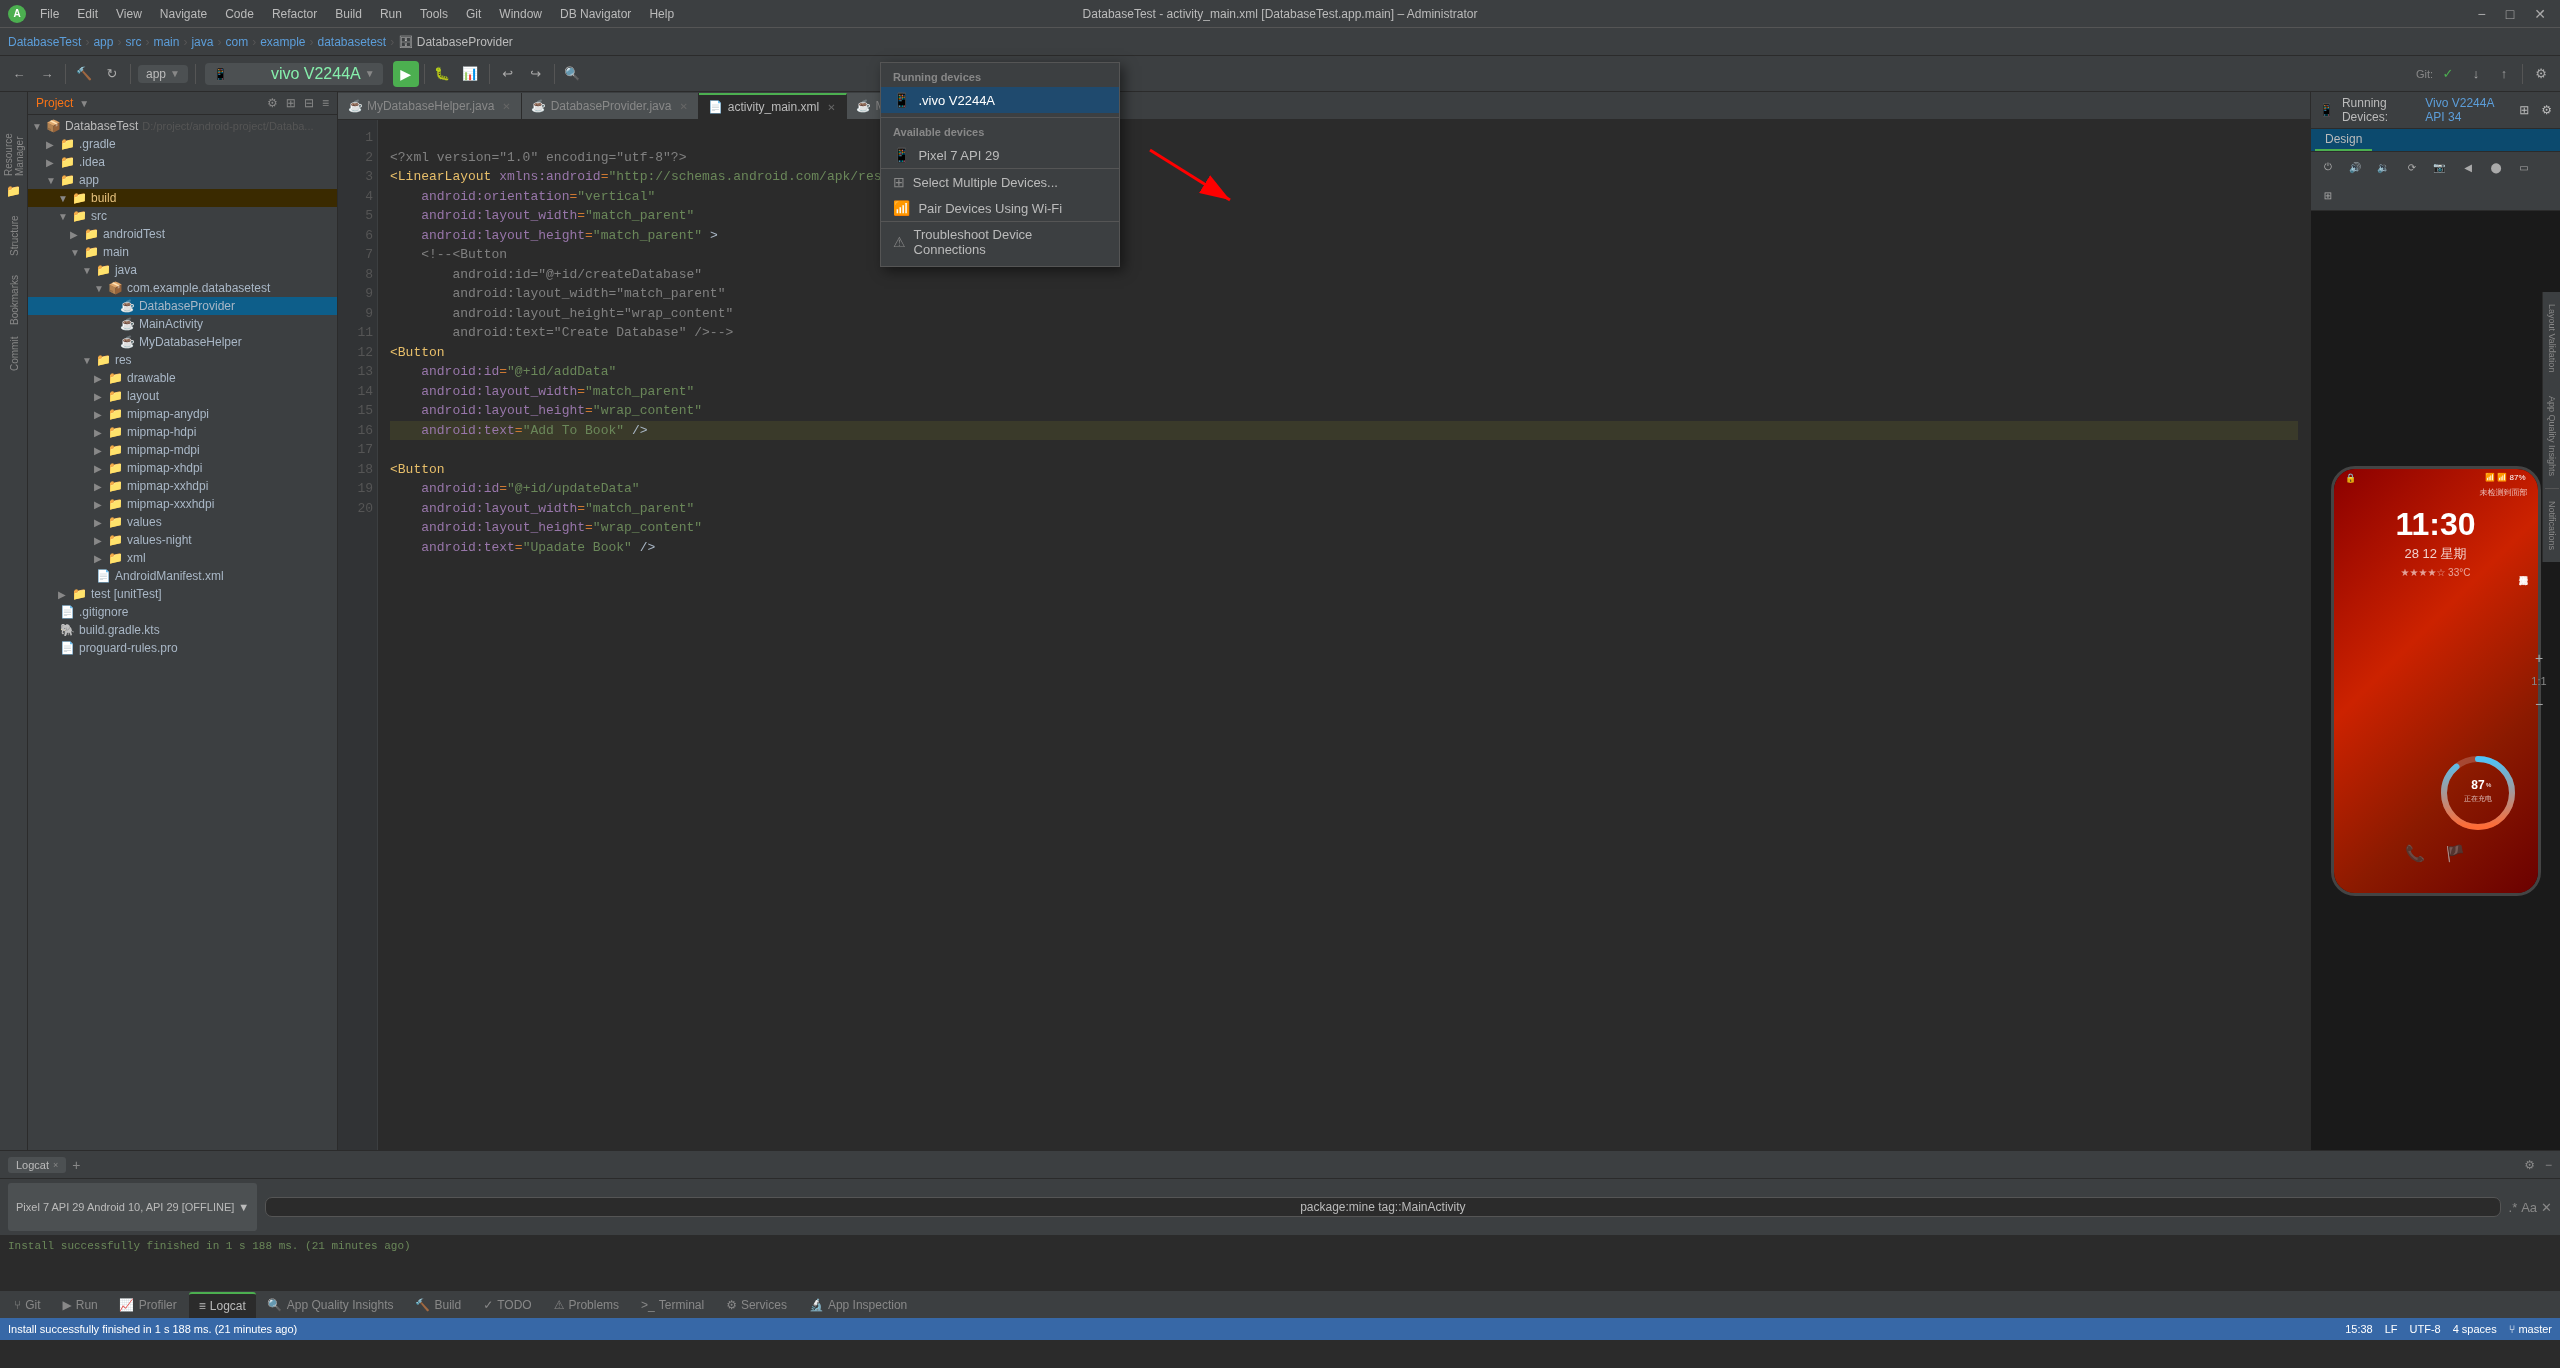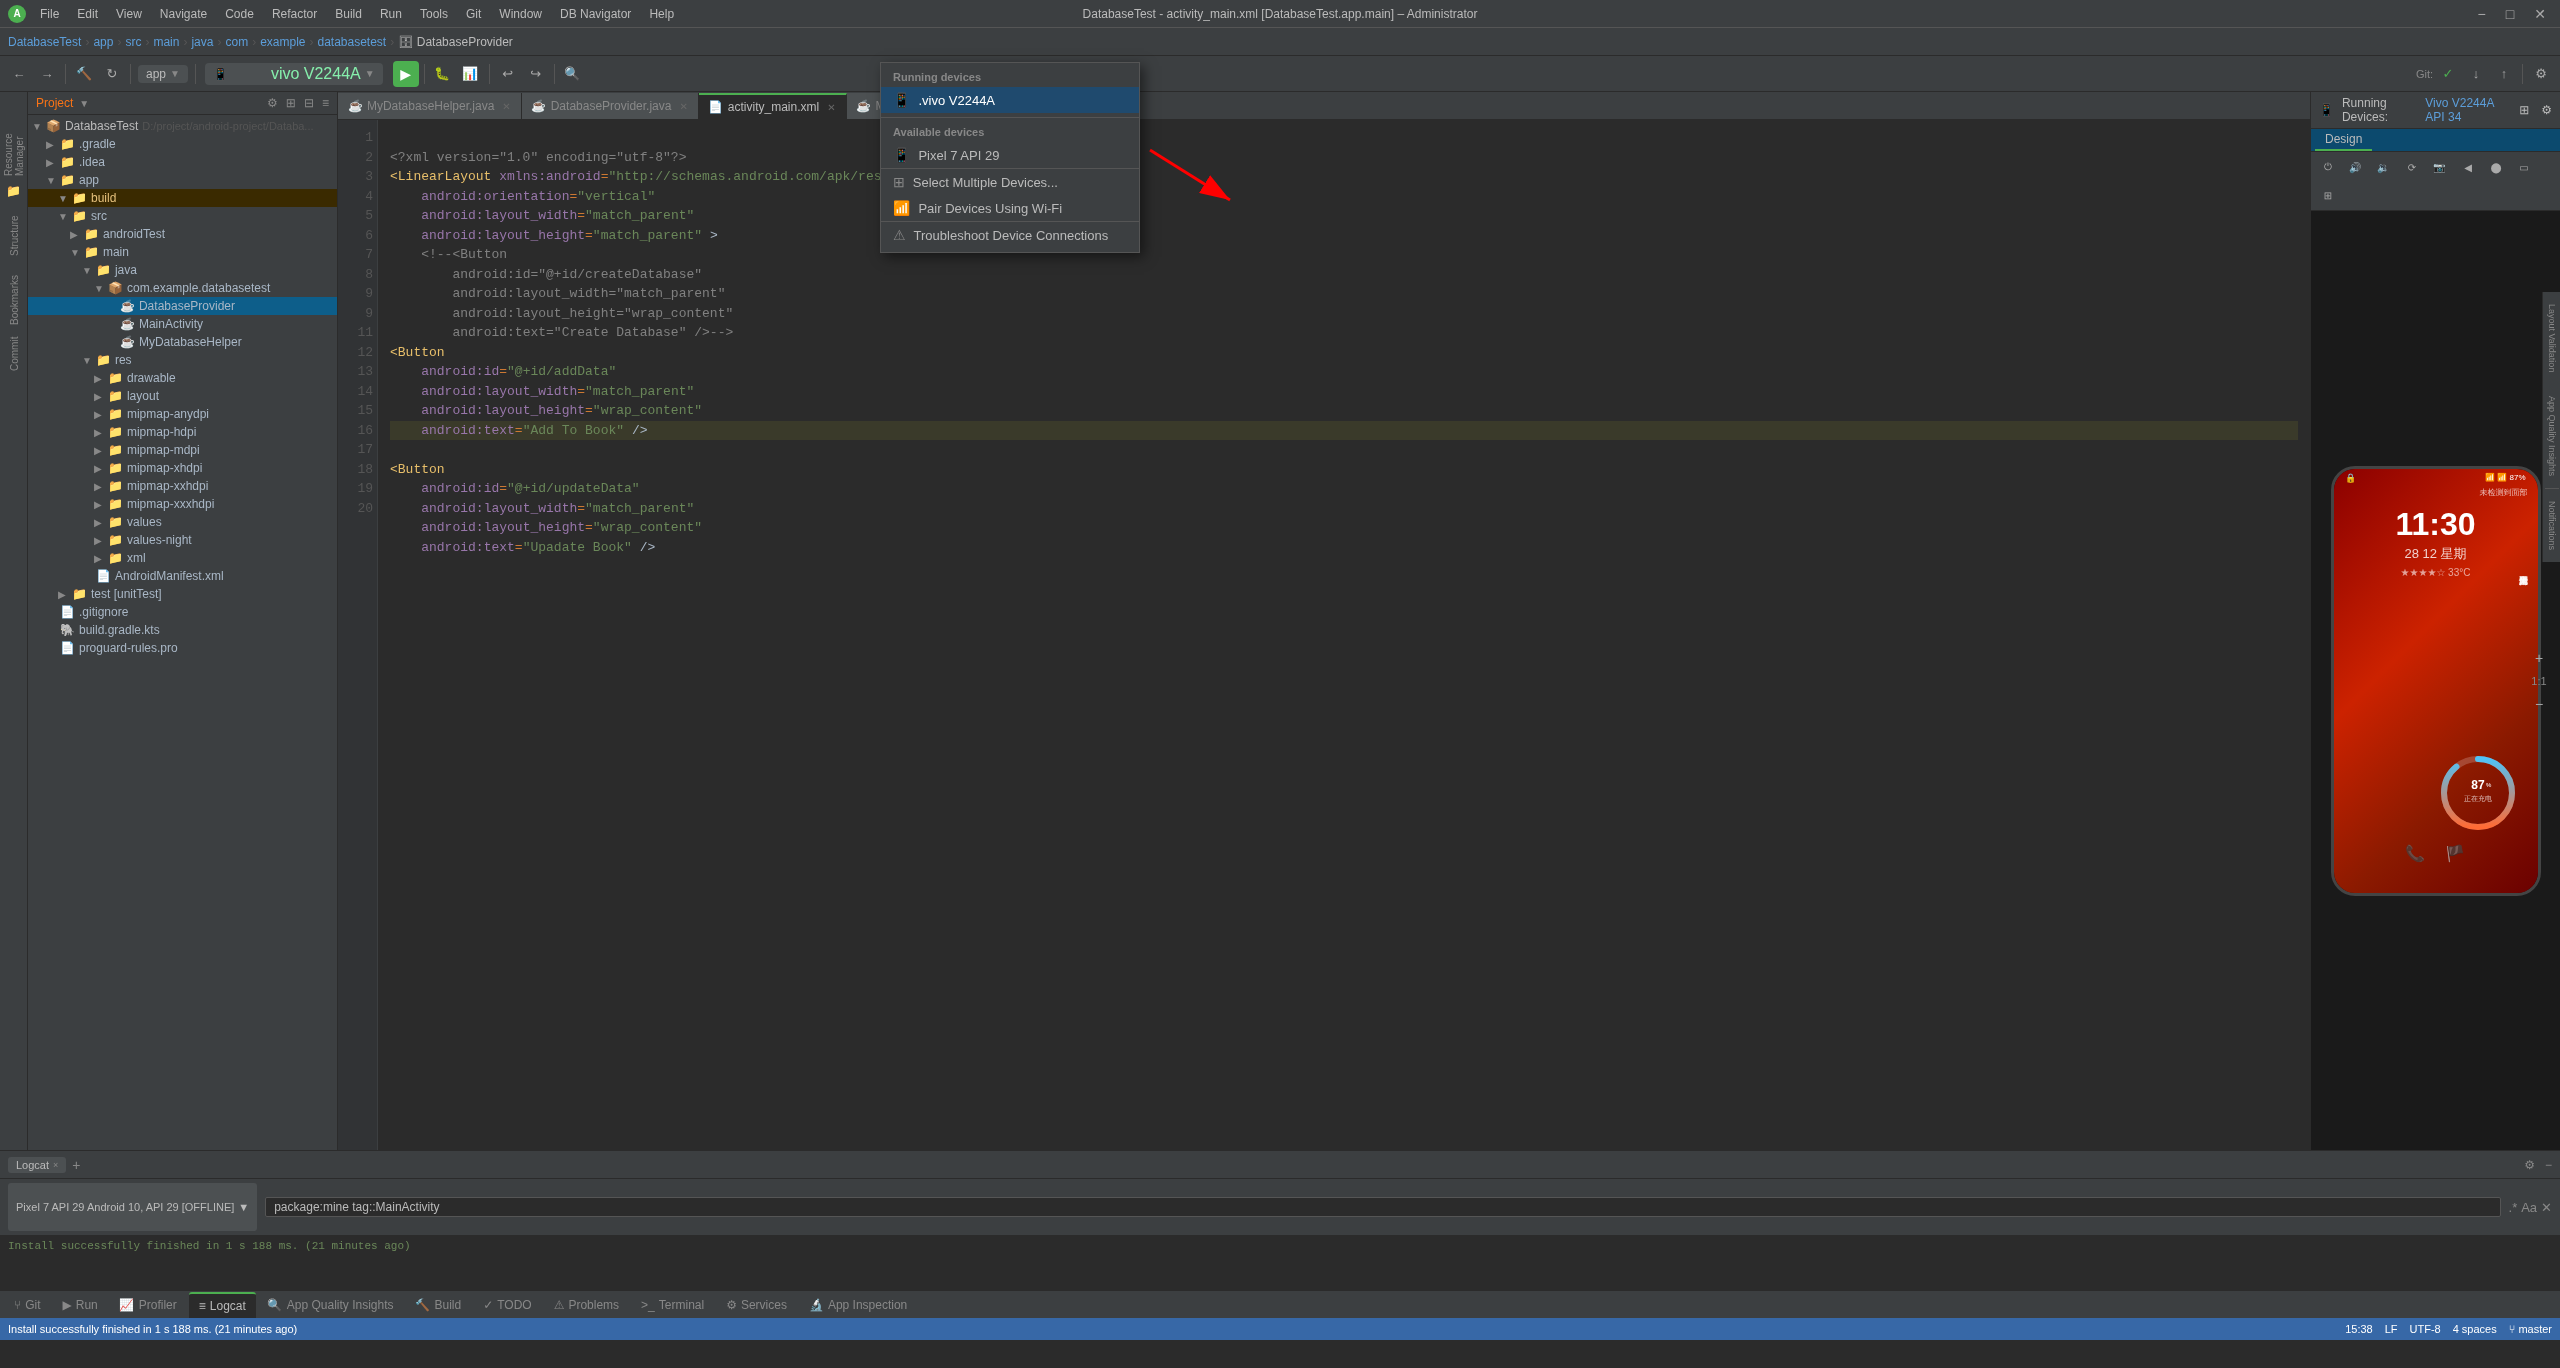--- a/index.html
+++ b/index.html
@@ -325,21 +325,21 @@
     }
     #phone-circle svg {
       width: 80px; height: 80px;
     }
 
     
     #device-dropdown {
       position: absolute;
       top: 62px;
       left: 880px;
-      width: 260px;
+      width: 240px;
       background: #3c3f41;
       border: 1px solid #555;
       box-shadow: 4px 4px 12px rgba(0,0,0,0.5);
       z-index: 1000;
       font-size: 13px;
     }
     .dropdown-section {
       padding: 4px 0;
       border-bottom: 1px solid #555;
     }
@@ -454,21 +454,22 @@
       gap: 4px;
       cursor: pointer;
     }
     .filter-input {
       flex: 1;
       background: #2b2b2b;
       border: 1px solid #555;
       color: #bbbbbb;
       padding: 2px 8px;
       font-size: 12px;
-      border-radius: 2px;
+      border-radius: 7px;
+      text-align: center;
     }
     .filter-icons {
       display: flex; gap: 4px;
       color: #888;
     }
 
     #logcat-log {
       padding: 4px 8px;
       font-family: 'Courier New', monospace;
       font-size: 11px;

